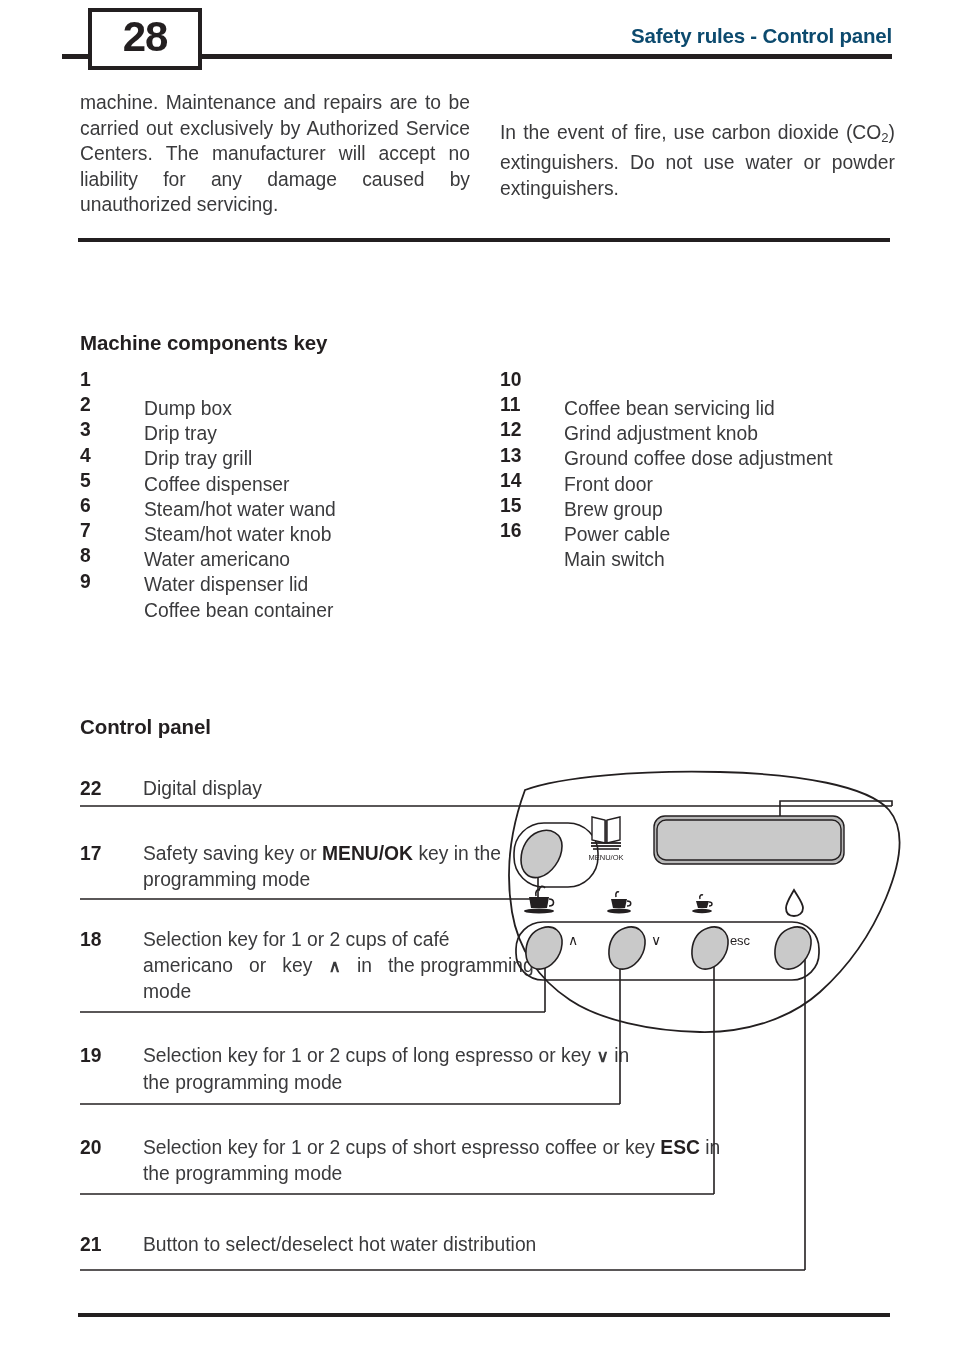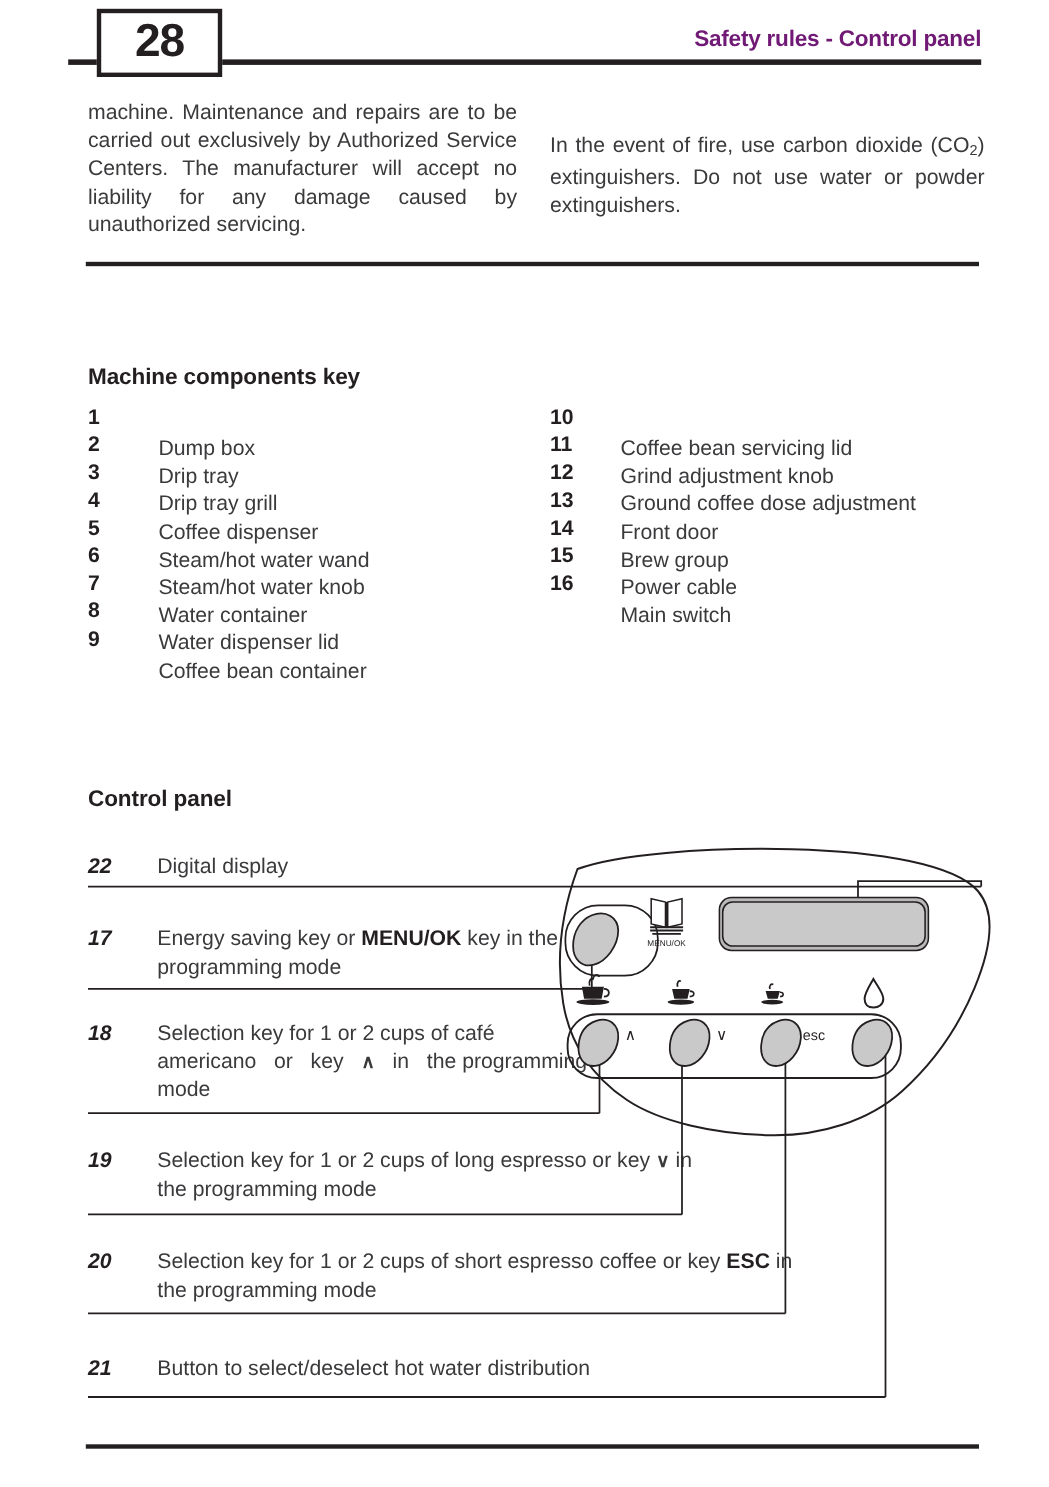--- a/index.html
+++ b/index.html
@@ -39,21 +39,21 @@
     font-family: "Liberation Sans", sans-serif;
     color: #231f20;
     z-index: 4;
     letter-spacing: -1px;
   }
   .header-title {
     position: absolute;
     right: 62px; top: 24px;
     font-size: 20.5px;
     font-weight: bold;
-    color: #701a75;
+    color: #0c4a6e;
     letter-spacing: -0.2px;
     z-index: 4;
   }
   .header-rule {
     position: absolute;
     left: 62px; top: 54px;
     width: 830px; height: 5px;
     background: #231f20;
     z-index: 2;
   }
@@ -110,21 +110,20 @@
     white-space: nowrap;
     margin-top: 29px;
   }
 
   
   .cp-entry { position: absolute; }
   .cp-num {
     position: absolute; left: 0; top: 0;
     font-size: 19.3px; font-weight: bold; color: #231f20;
     line-height: 25.6px;
-    font-style: italic;
   }
   .cp-txt {
     position: absolute; left: 63px; top: 0;
     font-size: 19.3px; color: #3a3a3c;
     line-height: 25.6px;
   }
   .cp-txt b { color: #231f20; font-weight: bold; }
   .arrowglyph { font-weight: bold; font-size: 17px; }
 
   
@@ -177,21 +176,21 @@
   <div class="key-row">
     <span class="key-num">5</span>
     <span class="key-lbl">Steam/hot water wand</span>
   </div>
   <div class="key-row">
     <span class="key-num">6</span>
     <span class="key-lbl">Steam/hot water knob</span>
   </div>
   <div class="key-row">
     <span class="key-num">7</span>
-    <span class="key-lbl">Water container</span>
+    <span class="key-lbl">Water americano</span>
   </div>
   <div class="key-row">
     <span class="key-num">8</span>
     <span class="key-lbl">Water dispenser lid</span>
   </div>
   <div class="key-row">
     <span class="key-num">9</span>
     <span class="key-lbl">Coffee bean container</span>
   </div>
 </div>
@@ -230,21 +229,21 @@
 <div class="section-head" style="left:80px; top:715px;">Control panel</div>
 
 <div class="cp-entry" style="left:80px; top:776px; width:440px;">
   <span class="cp-num">22</span>
   <span class="cp-txt">Digital display</span>
 </div>
 
 <div class="cp-entry" style="left:80px; top:841px; width:440px;">
   <span class="cp-num">17</span>
   <div class="cp-txt" style="width:380px;">
-    <span><span>Energy saving key or </span><b>MENU/OK</b></span>
+    <span><span>Safety saving key or </span><b>MENU/OK</b></span>
     <span>key in the programming mode</span>
   </div>
 </div>
 
 <div class="cp-entry" style="left:80px; top:927px; width:440px;">
   <span class="cp-num">18</span>
   <div class="cp-txt" style="width:405px;">
     <span>Selection key for 1 or 2 cups of café</span>
     <span><span style="white-space:pre">americano   or   key   </span><span class="arrowglyph">∧</span><span style="white-space:pre">   in   the</span></span>
     <span>programming mode</span>

